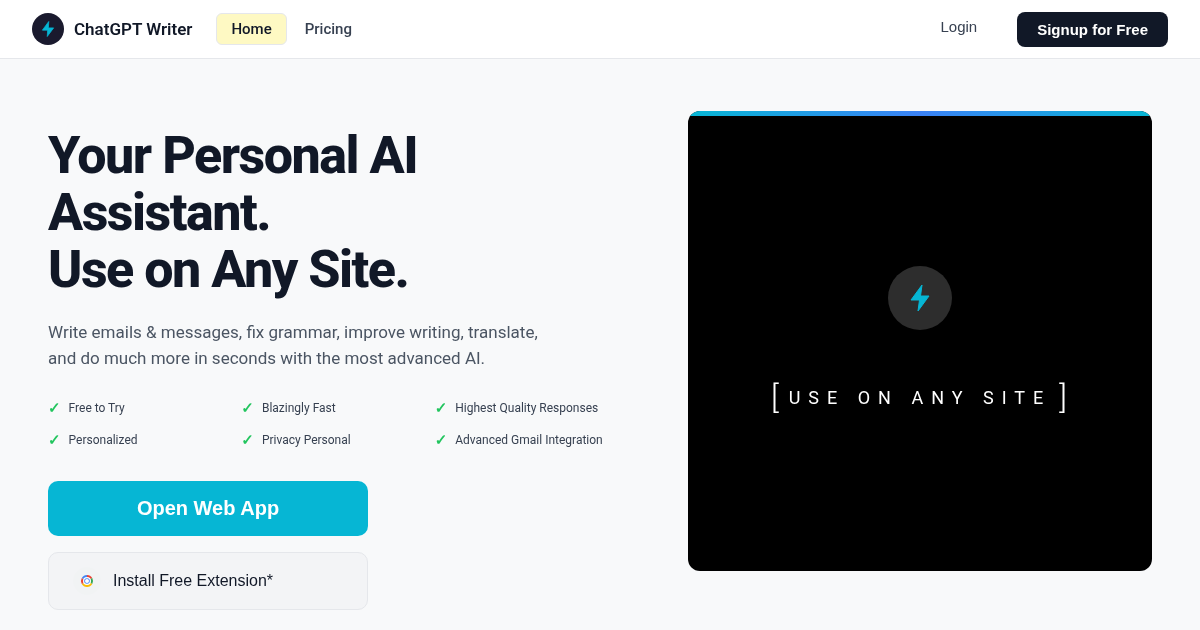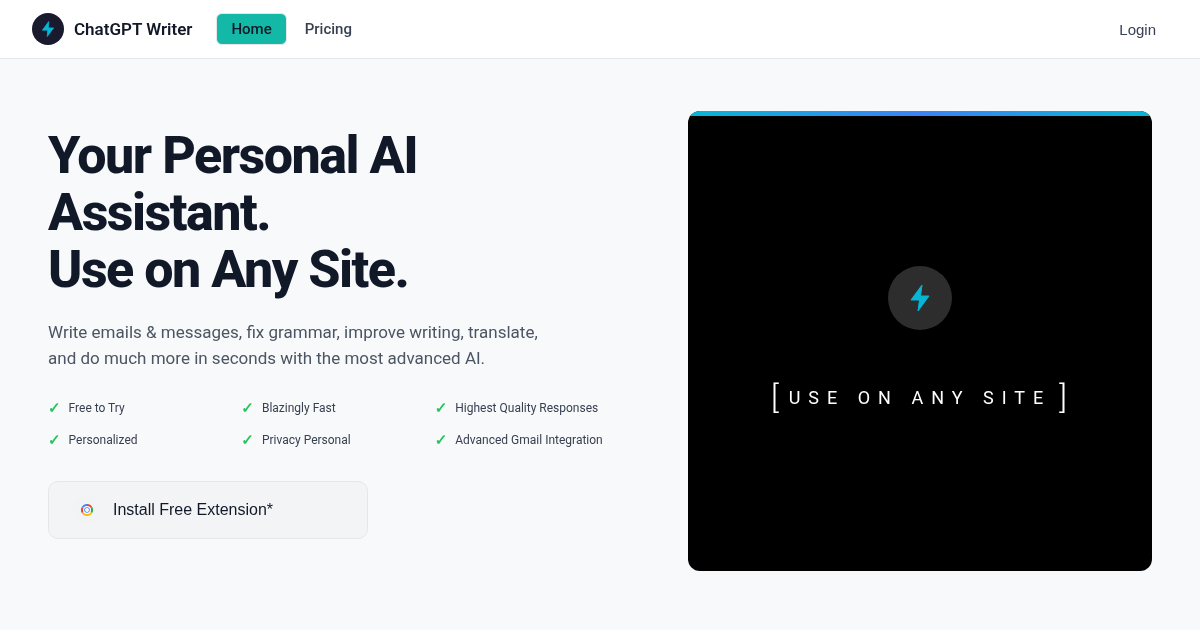--- a/index.html
+++ b/index.html
@@ -61,21 +61,21 @@
     .nav-link {
       padding: 6px 14px;
       font-size: 15px;
       font-weight: 500;
       color: #374151;
       text-decoration: none;
       border-radius: 6px;
       cursor: pointer;
     }
     .nav-link.active {
-      background: #14b8a6;
+      background: #fef9c3;
       border: 1px solid #e5e7eb;
       color: #111827;
     }
     .navbar-right {
       display: flex;
       align-items: flex-start;
       gap: 28px;
     }
     .login-btn {
       font-size: 15px;
@@ -262,20 +262,21 @@
       </div>
       <span class="brand-name">ChatGPT Writer</span>
     </div>
     <nav class="nav-links">
       <a class="nav-link active">Home</a>
       <a class="nav-link">Pricing</a>
     </nav>
   </div>
   <div class="navbar-right">
     <button class="login-btn">Login</button>
+    <button class="signup-btn">Signup for Free</button>
   </div>
 </nav>
 
 <div class="main">
 
   <div class="left-panel">
     <h1 class="headline">
       <span>Your Personal AI Assistant.</span><br>
       <span>Use on Any Site.</span>
     </h1>
@@ -303,20 +304,21 @@
       <div class="feature-item">
         <span class="check-icon">✓</span>
         <span class="feature-label">Privacy Personal</span>
       </div>
       <div class="feature-item">
         <span class="check-icon">✓</span>
         <span class="feature-label">Advanced Gmail Integration</span>
       </div>
     </div>
 
+    <button class="open-app-btn">Open Web App</button>
 
     <button class="install-ext-btn">
 
       <svg class="chrome-icon" viewBox="0 0 28 28" xmlns="http://www.w3.org/2000/svg">
         <circle cx="14" cy="14" r="14" fill="#f1f3f4"></circle>
         <circle cx="14" cy="14" r="5.5" fill="white" stroke="#ddd" stroke-width="0.5"></circle>
 
         <path d="M14 14 L14 8 A6 6 0 0 1 19.2 11 Z" fill="#EA4335"></path>
 
         <path d="M14 14 L19.2 11 A6 6 0 0 1 19.2 17 Z" fill="#34A853"></path>

